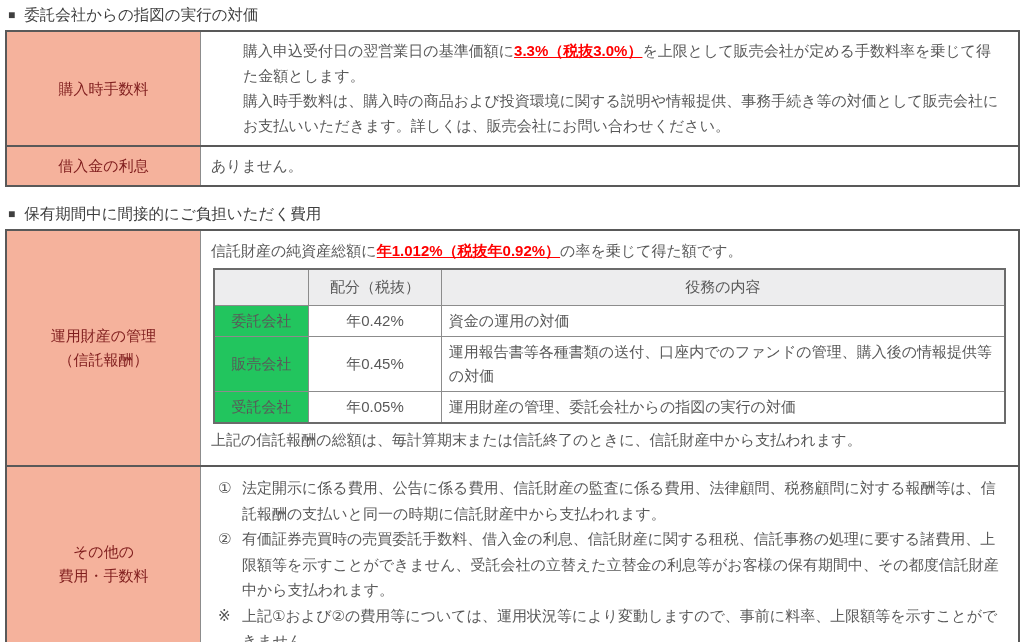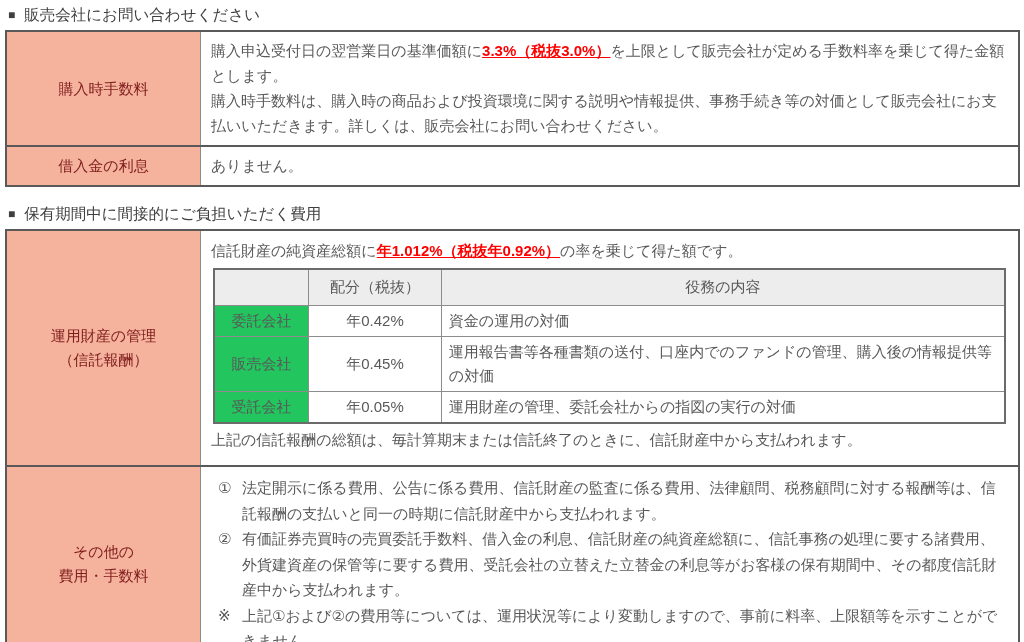--- a/index.html
+++ b/index.html
@@ -34,21 +34,21 @@
   }
   .content-cell {
     flex: 1; padding: 6px 12px 7px 10px; line-height: 25px;
   }
   .content-cell p { margin: 0; }
   .highlight {
     color: #ff0000; font-weight: bold; text-decoration: underline;
   }
 
   
-  .row-purchase .content-cell { min-height: 101px; }
+  .row-purchase .content-cell { min-height: 101px; margin-left: 32px; }
   .row-retention .content-cell { min-height: 32px; }
   .row-mgmt .content-cell { min-height: 234px; padding-top: 7px; }
   .row-other .content-cell { min-height: 184px; padding-top: 8px; }
 
   .inner-table {
     border-collapse: collapse;
     border: 2px solid #6b6b6b;
     margin: 5px 0 3px 2px;
     line-height: 24px;
   }
@@ -68,21 +68,21 @@
   .note-marker { width: 31px; min-width: 31px; padding-left: 7px; }
   .note-text { flex: 1; padding-right: 2px; }
 </style>
 </head>
 <body>
 
 <div class="page">
 
   <div class="section-title">
     <span class="bullet">■</span>
-    <span>販売会社にお問い合わせください</span>
+    <span>委託会社からの指図の実行の対価</span>
   </div>
 
   <div class="fee-table first">
     <div class="fee-row row-purchase">
       <div class="label-cell">
         <span>購入時手数料</span>
       </div>
       <div class="content-cell">
         <p><span>購入申込受付日の翌営業日の基準価額に</span><span class="highlight">3.3%（税抜3.0%）</span><span>を上限として販売会社が定める手数料率を乗じて得た金額とします。</span></p>
         <p>購入時手数料は、購入時の商品および投資環境に関する説明や情報提供、事務手続き等の対価として販売会社にお支払いいただきます。詳しくは、販売会社にお問い合わせください。</p>
@@ -148,21 +148,21 @@
         <span>その他の</span>
         <span>費用・手数料</span>
       </div>
       <div class="content-cell">
         <div class="note">
           <span class="note-marker">①</span>
           <span class="note-text">法定開示に係る費用、公告に係る費用、信託財産の監査に係る費用、法律顧問、税務顧問に対する報酬等は、信託報酬の支払いと同一の時期に信託財産中から支払われます。</span>
         </div>
         <div class="note">
           <span class="note-marker">②</span>
-          <span class="note-text">有価証券売買時の売買委託手数料、借入金の利息、信託財産の純資産総額に、信託事務の処理に要する諸費用、外貨建資産の保管等に要する費用、受託会社の立替えた立替金の利息等がお客様の保有期間中、その都度信託財産中から支払われます。</span>
+          <span class="note-text">有価証券売買時の売買委託手数料、借入金の利息、信託財産に関する租税、信託事務の処理に要する諸費用、上限額等を示すことができません、受託会社の立替えた立替金の利息等がお客様の保有期間中、その都度信託財産中から支払われます。</span>
         </div>
         <div class="note">
           <span class="note-marker">※</span>
           <span class="note-text">上記①および②の費用等については、運用状況等により変動しますので、事前に料率、上限額等を示すことができません。</span>
         </div>
       </div>
     </div>
   </div>
 
 </div>

